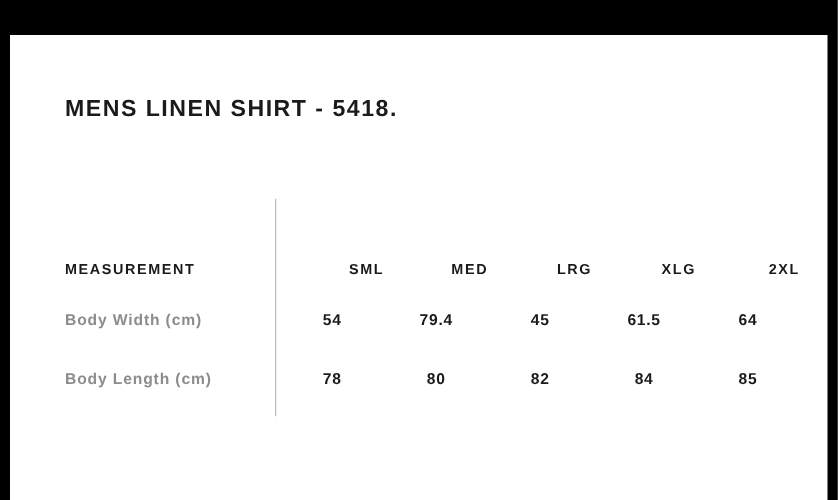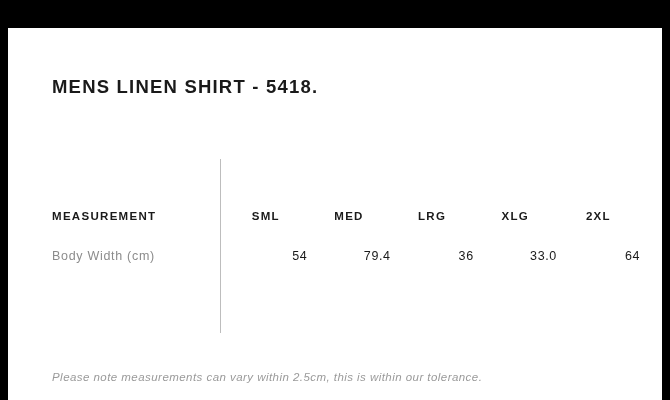--- a/index.html
+++ b/index.html
@@ -36,40 +36,40 @@
   .size-table {
     position: absolute;
     left: 44px;
     top: 172px;
     width: 588px;
     border-collapse: collapse;
   }
   .size-table th,
   .size-table td {
     padding: 0;
-    font-weight: normal;
+    font-weight: bold;
     vertical-align: middle;
   }
   .size-table thead th {
     height: 32px;
     font-size: 11.5px;
     letter-spacing: 1.3px;
     font-weight: bold;
     color: #1a1a1a;
-    text-align: center;
+    text-align: right;
   }
   .size-table thead th.measure-head {
     text-align: left;
     letter-spacing: 1.3px;
   }
   .size-table tbody td {
     height: 47px;
     font-size: 12.5px;
     color: #1a1a1a;
-    text-align: right;
+    text-align: center;
     letter-spacing: 0.6px;
   }
   .size-table tbody td.row-label {
     text-align: left;
     color: #8c8c8c;
     letter-spacing: 0.7px;
     font-size: 12.5px;
   }
   .col-label { width: 172px; }
   .col-size  { width: 83px; }
@@ -119,22 +119,29 @@
         <th>LRG</th>
         <th>XLG</th>
         <th>2XL</th>
       </tr>
     </thead>
     <tbody>
       <tr>
         <td class="row-label">Body Width (cm)</td>
         <td>54</td>
         <td>79.4</td>
-        <td>36</td>
-        <td>33.0</td>
+        <td>45</td>
+        <td>61.5</td>
         <td>64</td>
+      </tr>
+      <tr>
+        <td class="row-label">Body Length (cm)</td>
+        <td>78</td>
+        <td>80</td>
+        <td>82</td>
+        <td>84</td>
+        <td>85</td>
       </tr>
     </tbody>
   </table>
 
-  <div class="note">Please note measurements can vary within 2.5cm, this is within our tolerance.</div>
 
 </div>
 
 </body></html>

